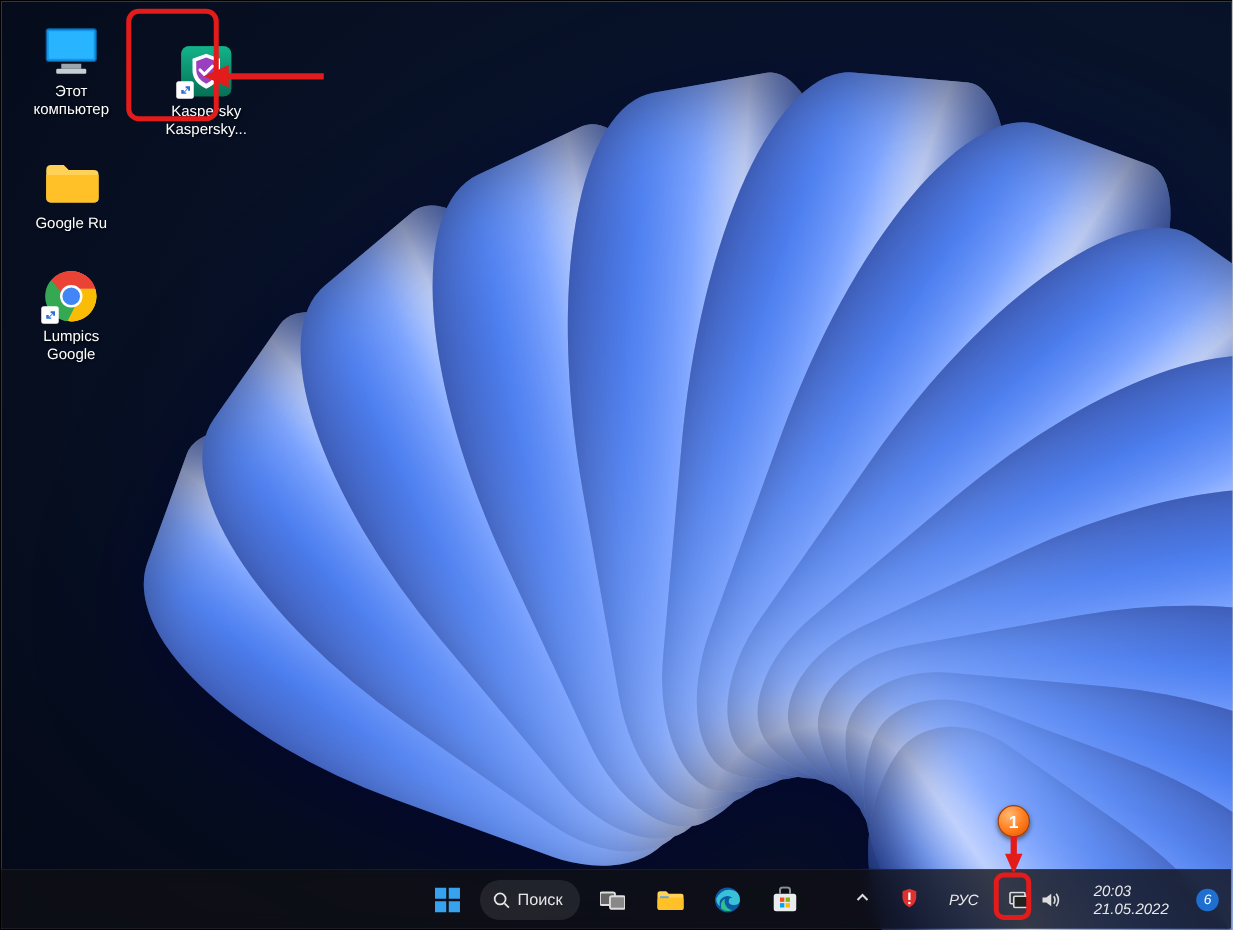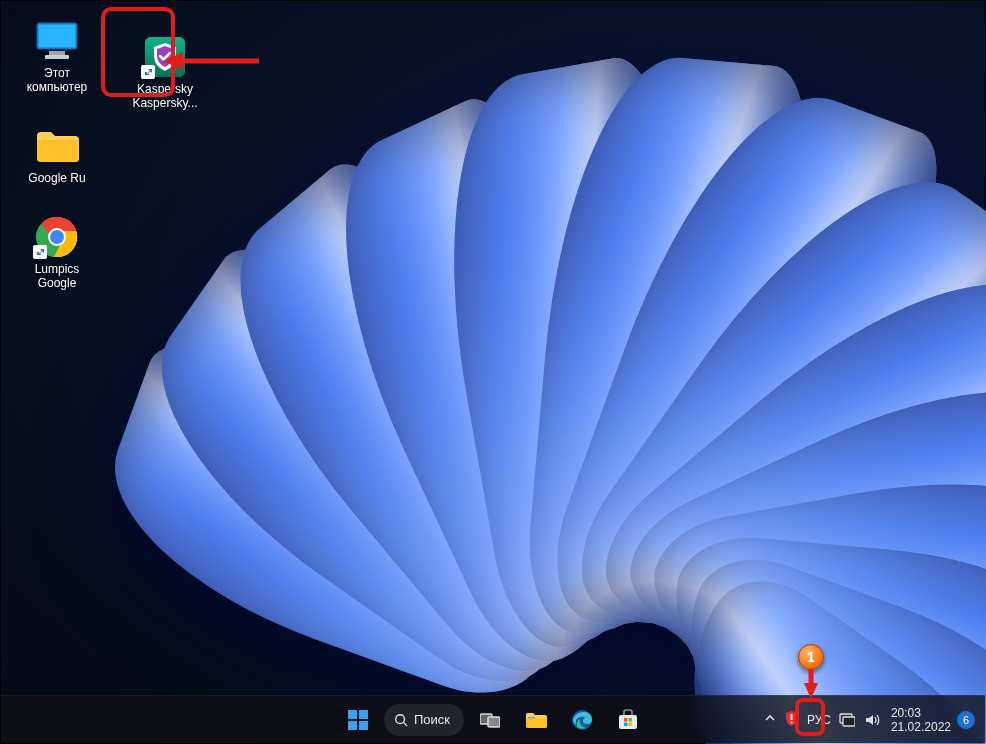--- a/index.html
+++ b/index.html
@@ -55,21 +55,21 @@
   
   .taskbar { position:absolute; left:0; right:0; bottom:0; height:48px;
     background: rgba(15,15,20,.78); backdrop-filter: blur(6px);
     border-top:1px solid rgba(255,255,255,.06);
     display:flex; align-items:center; color:#eaeaea; font-size:12px; }
   .tb-center { position:absolute; left:50%; transform:translateX(-50%); display:flex; align-items:center; gap:6px;}
   .tb-btn { width:40px; height:40px; border-radius:6px; display:flex; align-items:center; justify-content:center; cursor:pointer;}
   .search-pill { height:32px; padding:0 14px 0 10px; border-radius:16px; background:rgba(255,255,255,.09);
     display:flex; align-items:center; gap:6px; cursor:pointer; color:#e6e6e6; font-size:13px;}
   .search-pill svg { width:14px; height:14px;}
-  .tb-right { position:absolute; right:10px; display:flex; align-items:center; gap:0;}
+  .tb-right { position:absolute; right:10px; display:flex; align-items:center; gap:16px;font-style:italic;}
   .tray { display:flex; align-items:center; gap:8px; padding:0 4px;}
   .clock { text-align:left; line-height:14px; padding:0 6px; cursor:pointer;}
   .notif-dot { width:18px; height:18px; border-radius:50%; background:#1f6fd0; color:#fff; font-size:11px; display:flex; align-items:center; justify-content:center; cursor:pointer;}
   .lang { font-size:12px; cursor:pointer; padding:0 4px;}
   .chev { cursor:pointer; padding:0 4px;}
 </style>
 </head>
 <body>
 
 <div class="screen">
@@ -252,21 +252,21 @@
           <rect x="1" y="1" width="12" height="9" rx="1" stroke="#ddd" stroke-width="1.3" fill="none"></rect>
           <rect x="4" y="4" width="12" height="9" rx="1" stroke="#ddd" stroke-width="1.3" fill="#222"></rect>
         </svg>
         <svg width="16" height="14" viewBox="0 0 16 14">
           <path d="M1 5 L4 5 L8 2 L8 12 L4 9 L1 9 Z" fill="#ddd"></path>
           <path d="M10 4 Q12 7 10 10 M12 2 Q15.5 7 12 12" stroke="#ddd" stroke-width="1.3" fill="none"></path>
         </svg>
       </div>
       <div class="clock">
         <div>20:03</div>
-        <div>21.02.2022</div>
+        <div>21.05.2022</div>
       </div>
       <div class="notif-dot">
         <span>6</span>
       </div>
     </div>
   </div>
 
   <div class="annot-highlight" style="left:794px; top:697px; width:30px; height:38px; border-radius:8px;"></div>
 
   <div class="annot-badge" style="left:797px; top:643px;">

